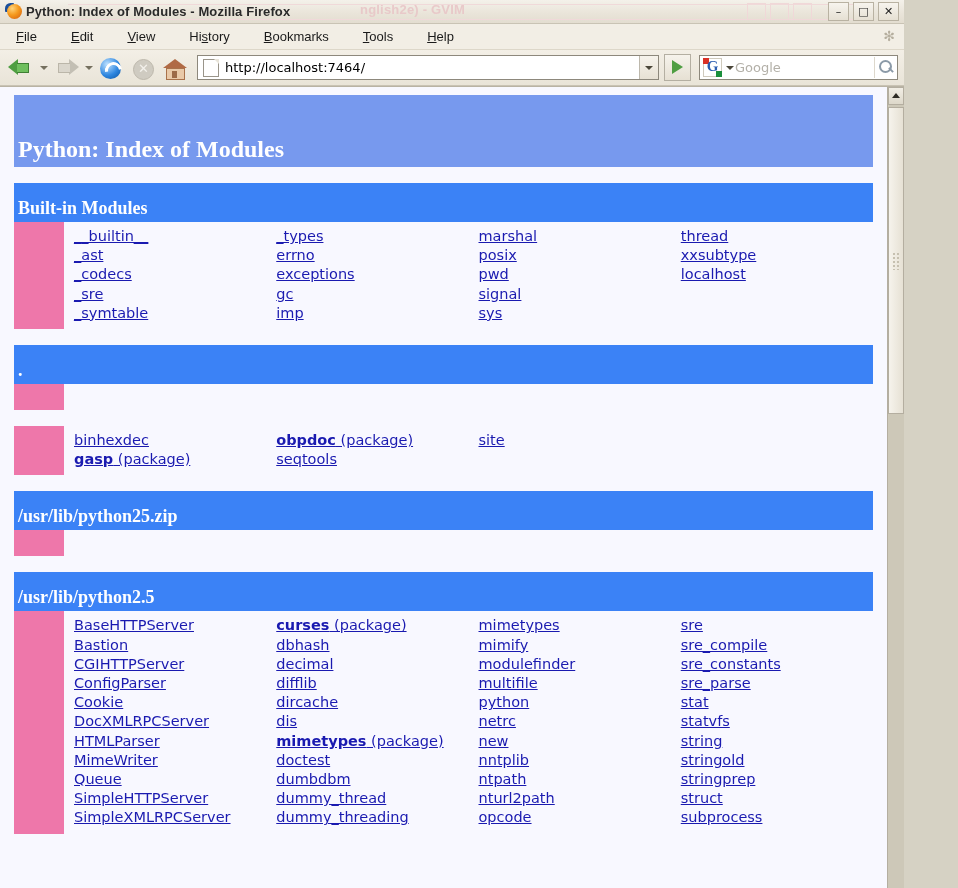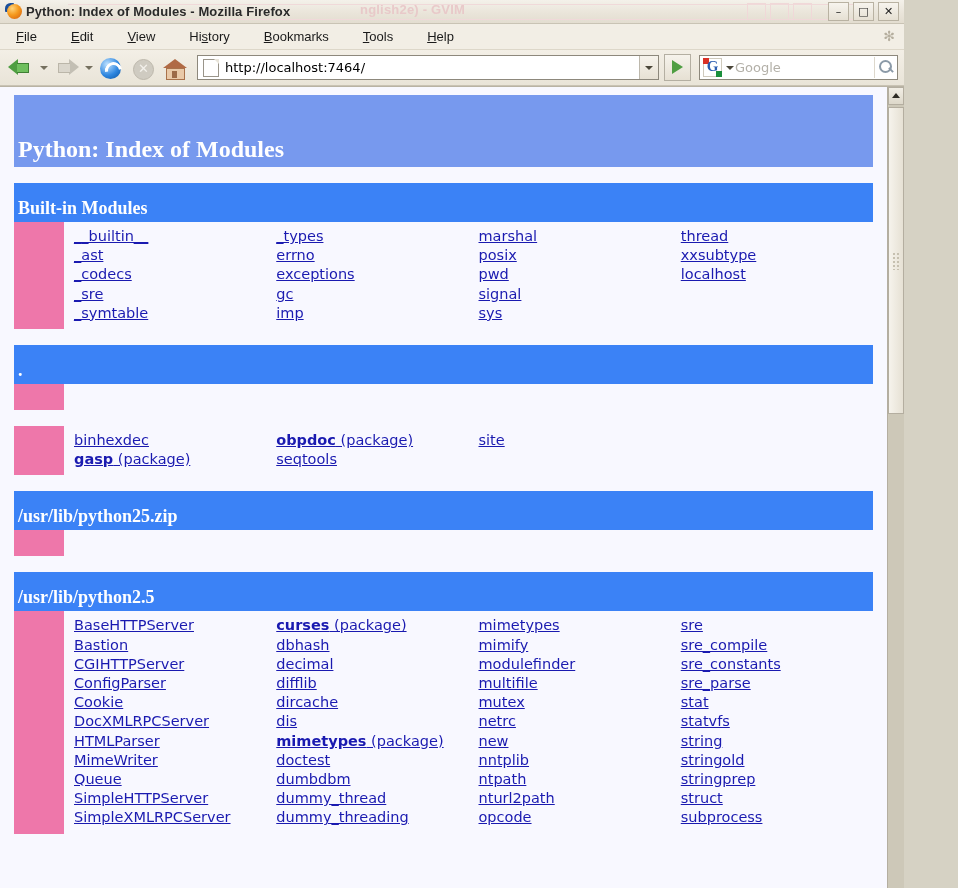--- a/index.html
+++ b/index.html
@@ -640,21 +640,21 @@
                     <a class="mod" href="#">doctest</a>
                     <a class="mod" href="#">dumbdbm</a>
                     <a class="mod" href="#">dummy_thread</a>
                     <a class="mod" href="#">dummy_threading</a>
                   </div>
                   <div class="mod-col c3">
                     <a class="mod" href="#">mimetypes</a>
                     <a class="mod" href="#">mimify</a>
                     <a class="mod" href="#">modulefinder</a>
                     <a class="mod" href="#">multifile</a>
-                    <a class="mod" href="#">mutex</a>
+                    <a class="mod" href="#">python</a>
                     <a class="mod" href="#">netrc</a>
                     <a class="mod" href="#">new</a>
                     <a class="mod" href="#">nntplib</a>
                     <a class="mod" href="#">ntpath</a>
                     <a class="mod" href="#">nturl2path</a>
                     <a class="mod" href="#">opcode</a>
                   </div>
                   <div class="mod-col c4">
                     <a class="mod" href="#">sre</a>
                     <a class="mod" href="#">sre_compile</a>

